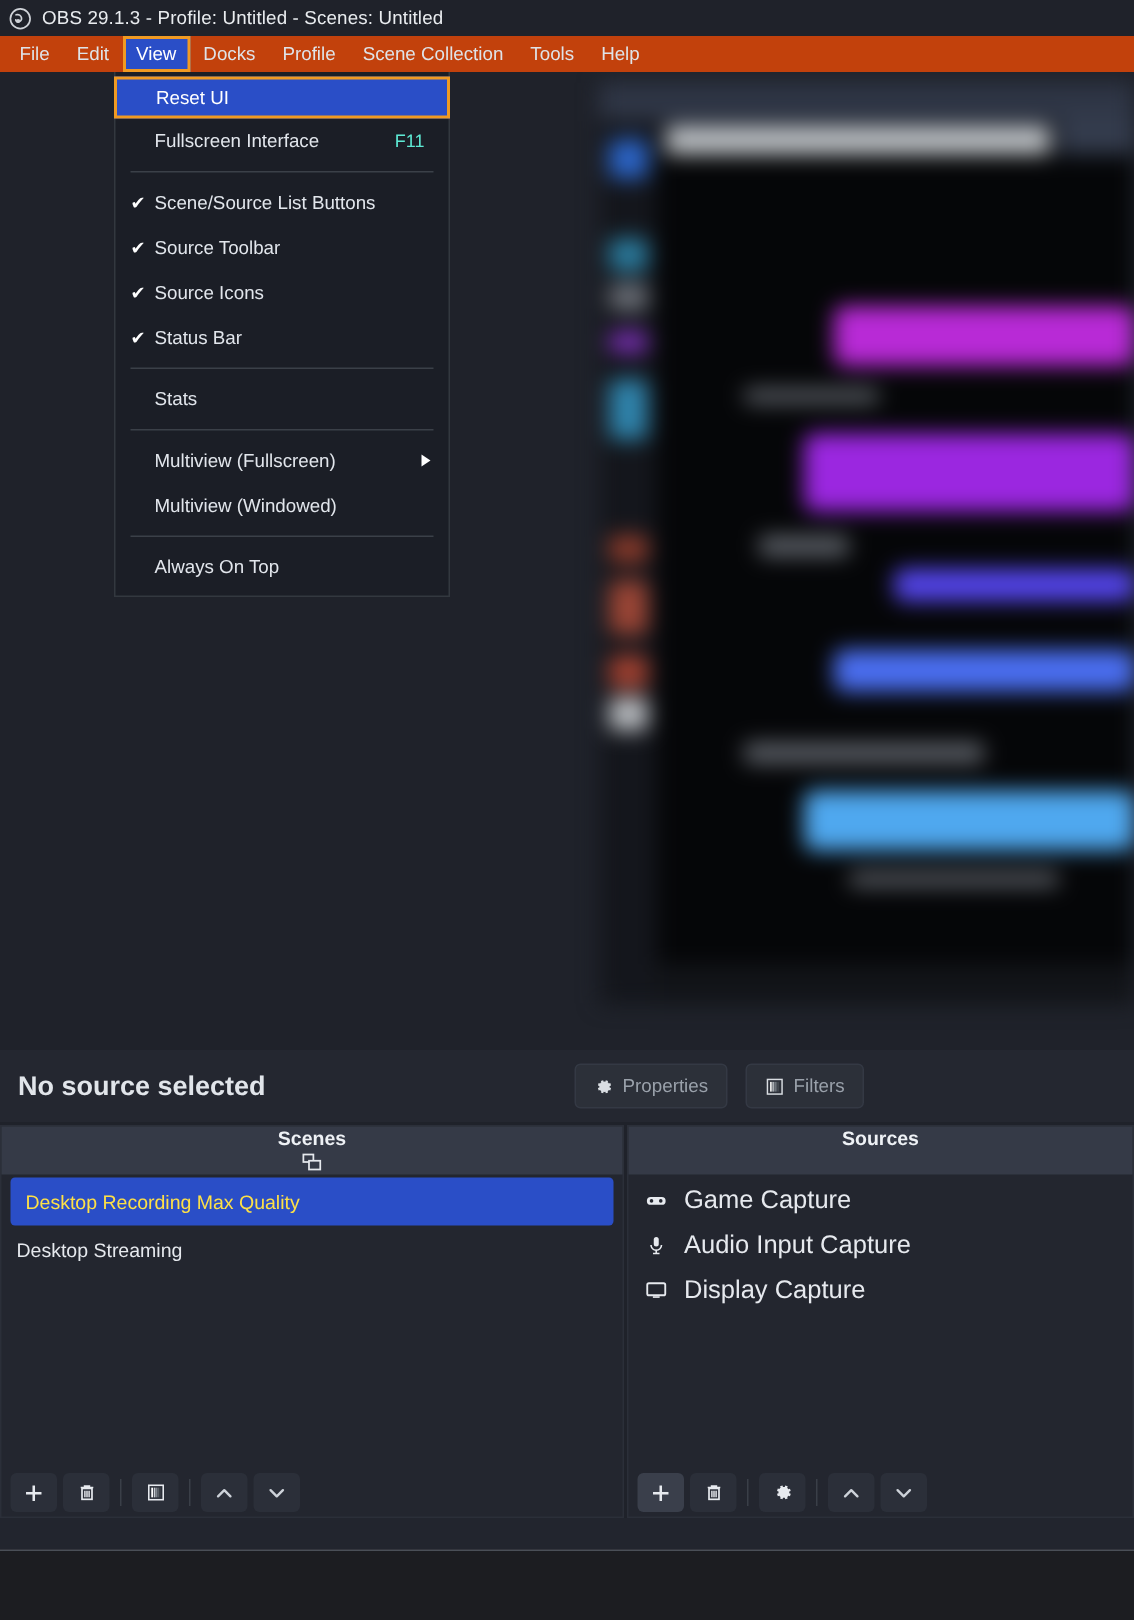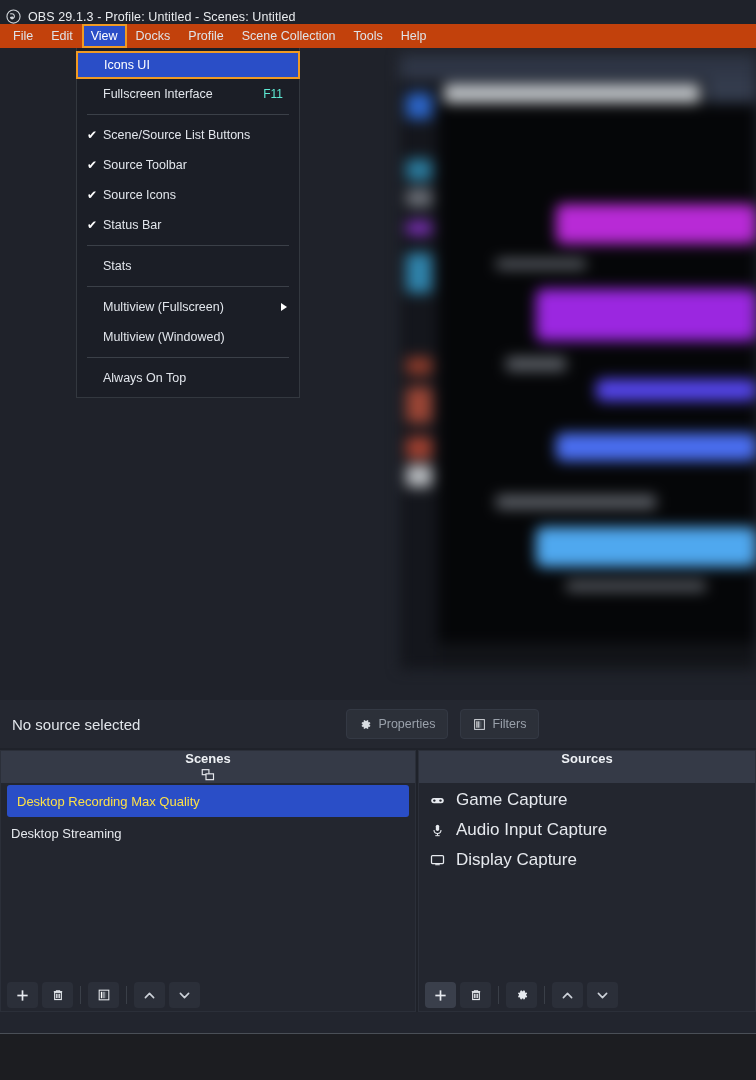--- a/index.html
+++ b/index.html
@@ -8,21 +8,21 @@
     background: #1f222a;
     font-family: "Liberation Sans", sans-serif;
     overflow: hidden;
   }
   body { position: relative; color: #e3e6ea; font-size: 12.5px; }
 
   
   #titlebar {
     height: 24px; width: 100%;
     background: #1f222a;
-    display: flex; align-items: flex-end;
+    display: flex; align-items: center;
     padding-left: 6px;
     gap: 7px;
   }
   #obs-logo { width: 15px; height: 15px; flex: 0 0 auto; }
   #title-text { font-size: 12.5px; color: #e9ecef; letter-spacing: .1px; }
 
   
   #menubar {
     height: 24px; width: 100%;
     background: #c2410c;
@@ -130,21 +130,21 @@
   }
 
   
   #source-toolbar {
     position: absolute; left: 0; top: 700px;
     width: 756px; height: 48px;
     background: #242730;
     display: flex; align-items: center;
     padding: 0 8px;
   }
-  #no-source-label { font-size: 15px; color: #e1e5ea; margin-left: 4px; }
+  #no-source-label { font-size: 18px; color: #e1e5ea; margin-left: 4px; font-weight: bold; }
   .tb-btn {
     height: 30px; background: #2c3039;
     border: 1px solid #343944; border-radius: 4px;
     display: flex; align-items: center; gap: 6px;
     padding: 0 12px;
     color: #9aa1ab; font-size: 12.5px;
     cursor: default;
   }
   #properties-button { margin-left: 206px; }
   #filters-button { margin-left: 12px; }
@@ -444,21 +444,21 @@
       </div>
     </div>
 </div>
 
 <div id="bottom-gap"></div>
 <div id="statusbar"></div>
 
 <div id="view-menu">
     <div class="mrow highlight">
       <span class="mcheck"></span>
-      <span class="mlabel">Icons UI</span>
+      <span class="mlabel">Reset UI</span>
     </div>
     <div class="mrow">
       <span class="mcheck"></span>
       <span class="mlabel">Fullscreen Interface</span>
       <span class="maccel">F11</span>
     </div>
     <div class="msep"></div>
     <div class="mrow">
       <span class="mcheck">✔</span>
       <span class="mlabel">Scene/Source List Buttons</span>

